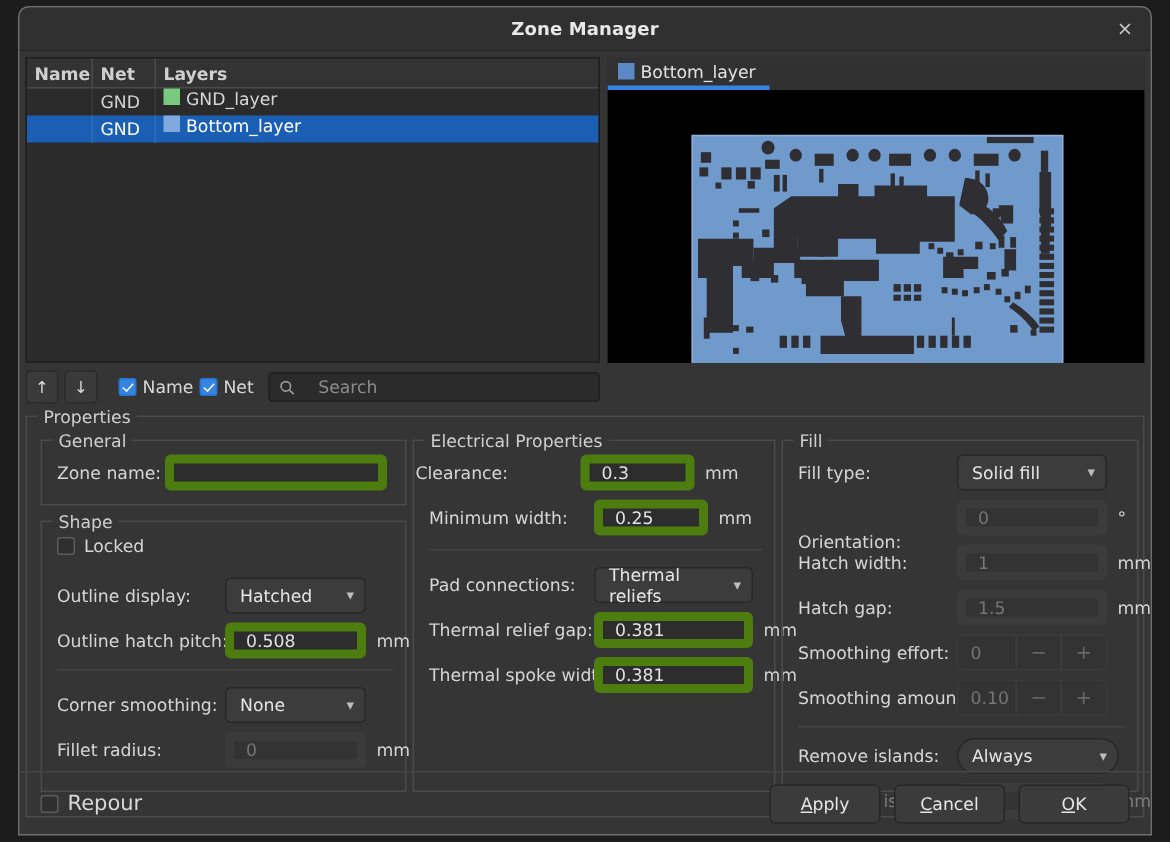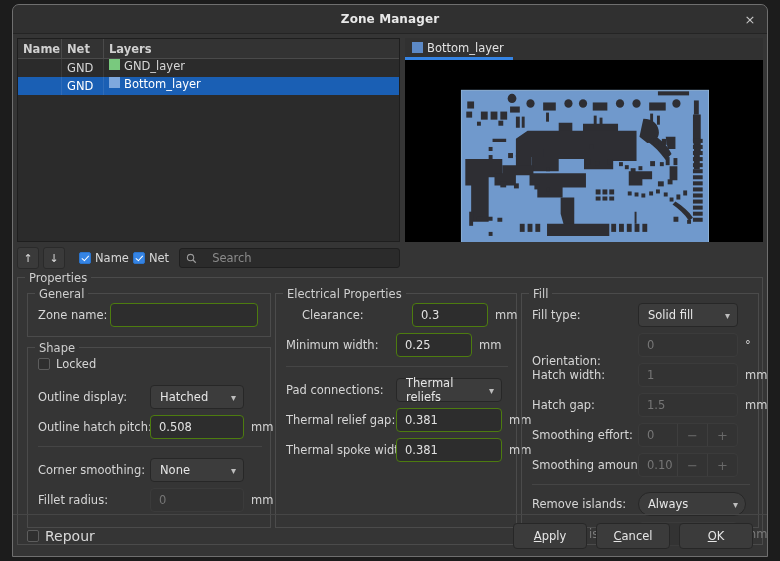--- a/index.html
+++ b/index.html
@@ -243,21 +243,21 @@
     height: 24px;
   }
   .flabel { font-size: 11.5px; color: #d6d6d6; white-space: nowrap; }
   .flabel.dim { color: #7c7c7c; }
   .funit { font-size: 11.5px; color: #d6d6d6; margin-left: 7px; }
   .funit.dim { color: #7c7c7c; }
 
   .input {
     height: 24px;
     background: #2d2d2d;
-    border: 1px solid #4d7c0f;
+    border: 6px solid #4d7c0f;
     border-radius: 4px;
     box-sizing: border-box;
     display: flex;
     align-items: center;
     padding: 0 8px;
     font-size: 11.5px;
     color: #e2e2e2;
   }
   .input.disabled {
     background: #333333;
@@ -584,21 +584,21 @@
         <div class="field-row" style="left:10px; top:140px;">
           <span class="flabel" style="width:112px;">Fillet radius:</span>
           <span class="input disabled" style="width:94px;">0</span>
           <span class="funit">mm</span>
         </div>
       </div>
 
       <div class="gbox col-elec">
         <span class="gtitle">Electrical Properties</span>
 
-        <div class="field-row" style="left:26px; top:9px;justify-content:flex-end;">
+        <div class="field-row" style="left:1px; top:9px;justify-content:flex-end;">
           <span class="flabel" style="width:110px;">Clearance:</span>
           <span class="input" style="width:76px;">0.3</span>
           <span class="funit">mm</span>
         </div>
 
         <div class="field-row" style="left:10px; top:39px;">
           <span class="flabel" style="width:110px;">Minimum width:</span>
           <span class="input" style="width:76px;">0.25</span>
           <span class="funit">mm</span>
         </div>

